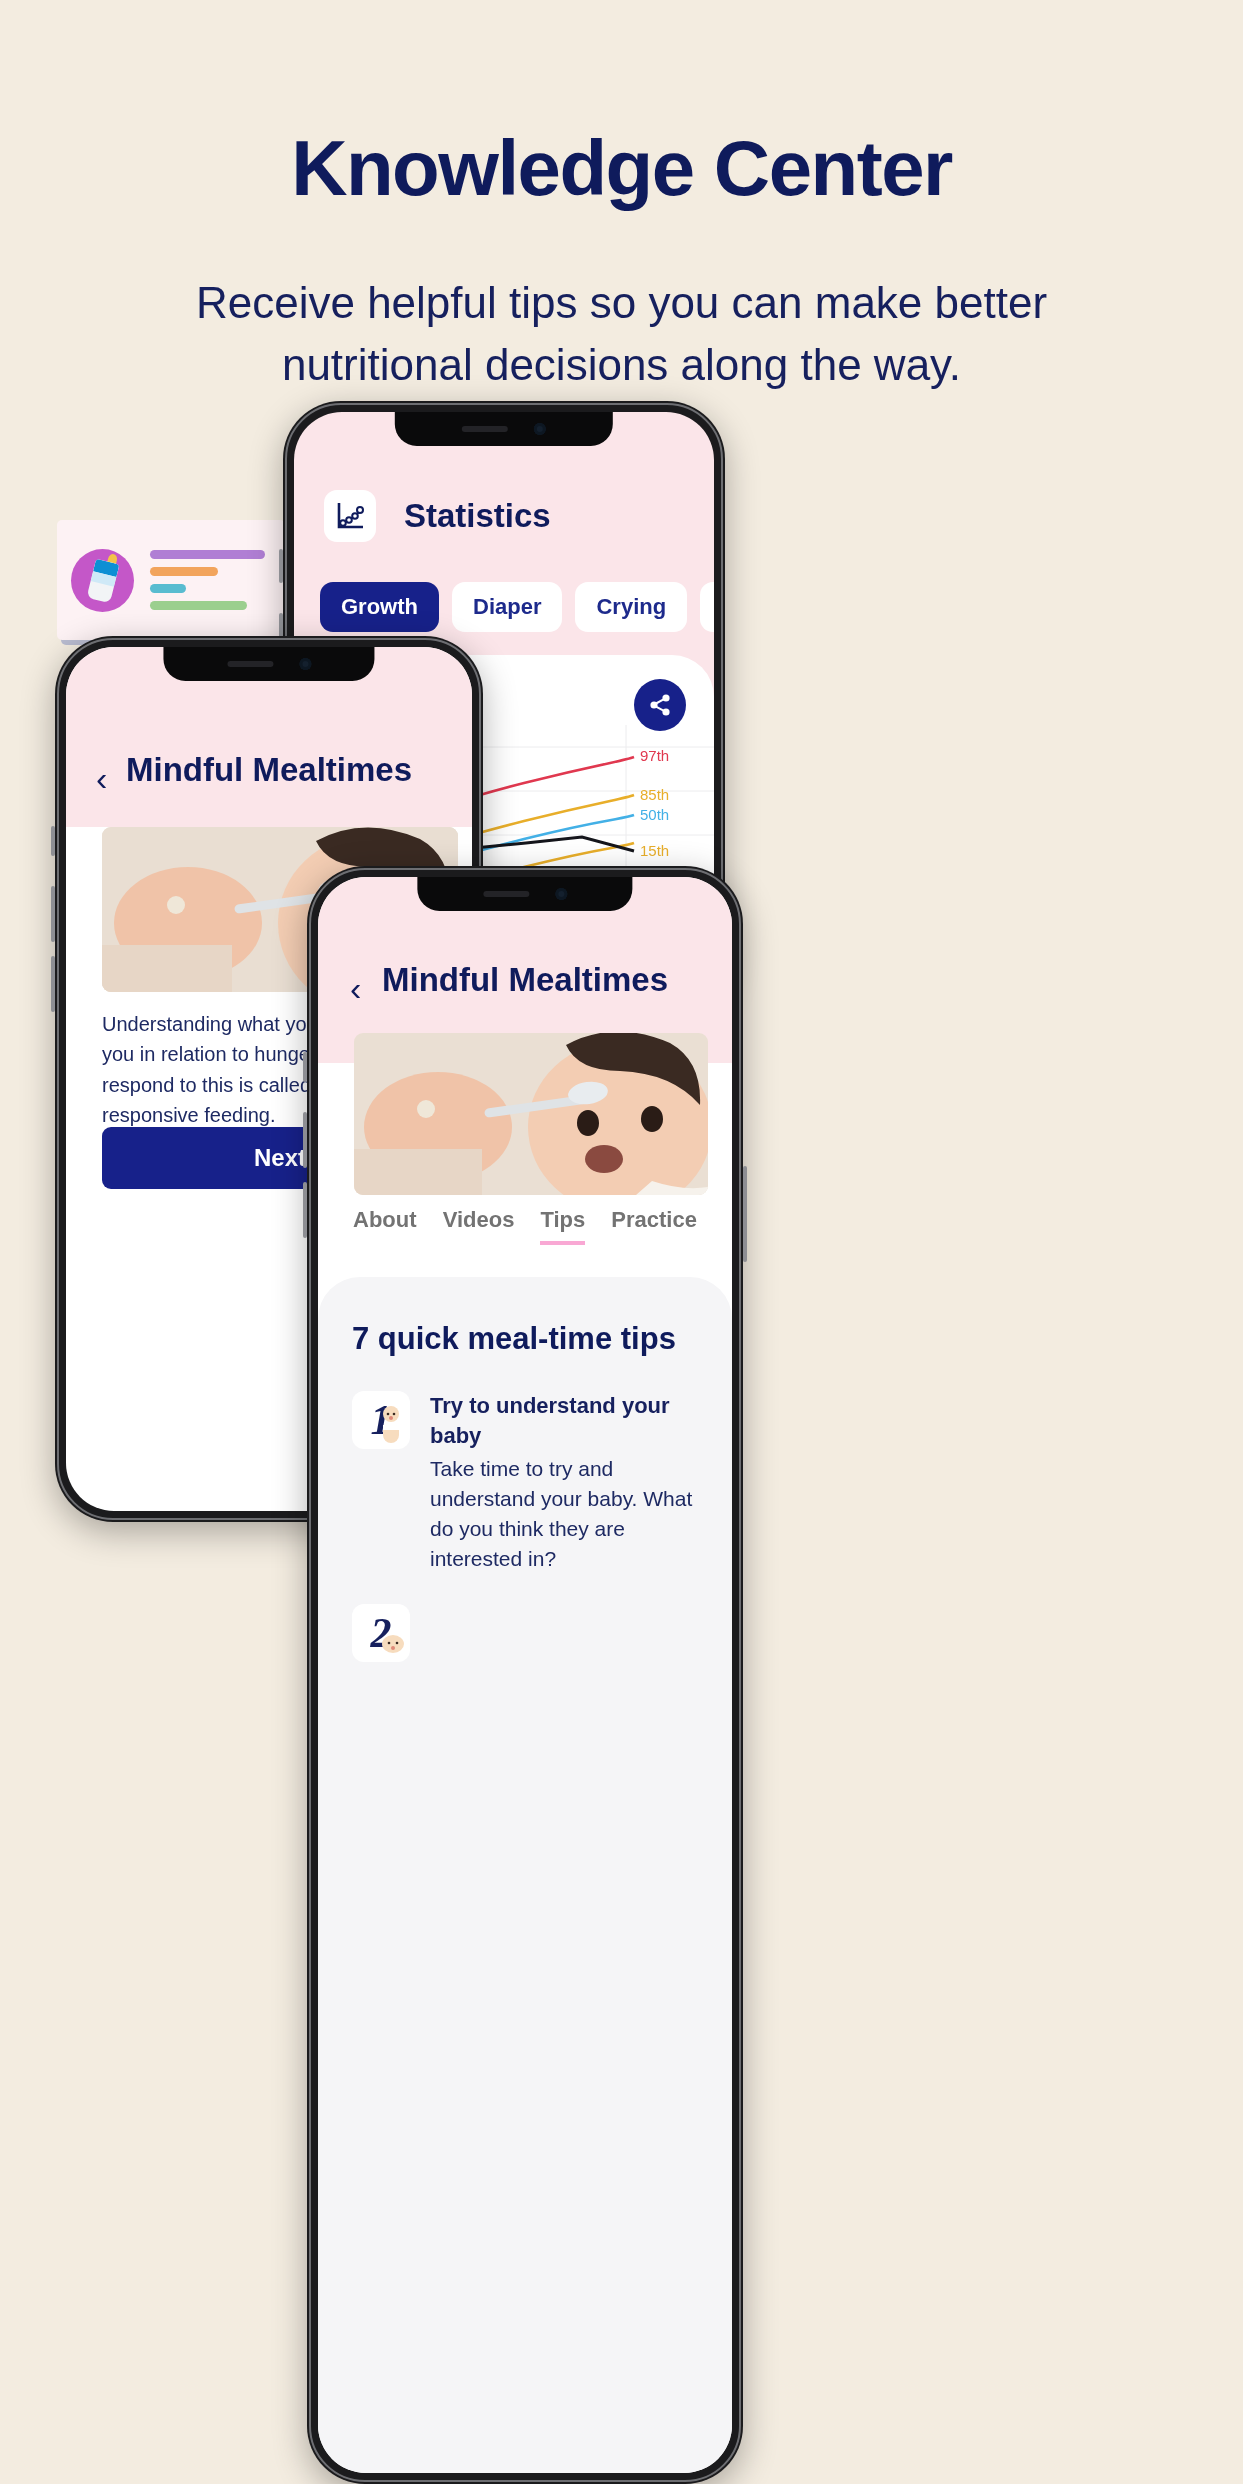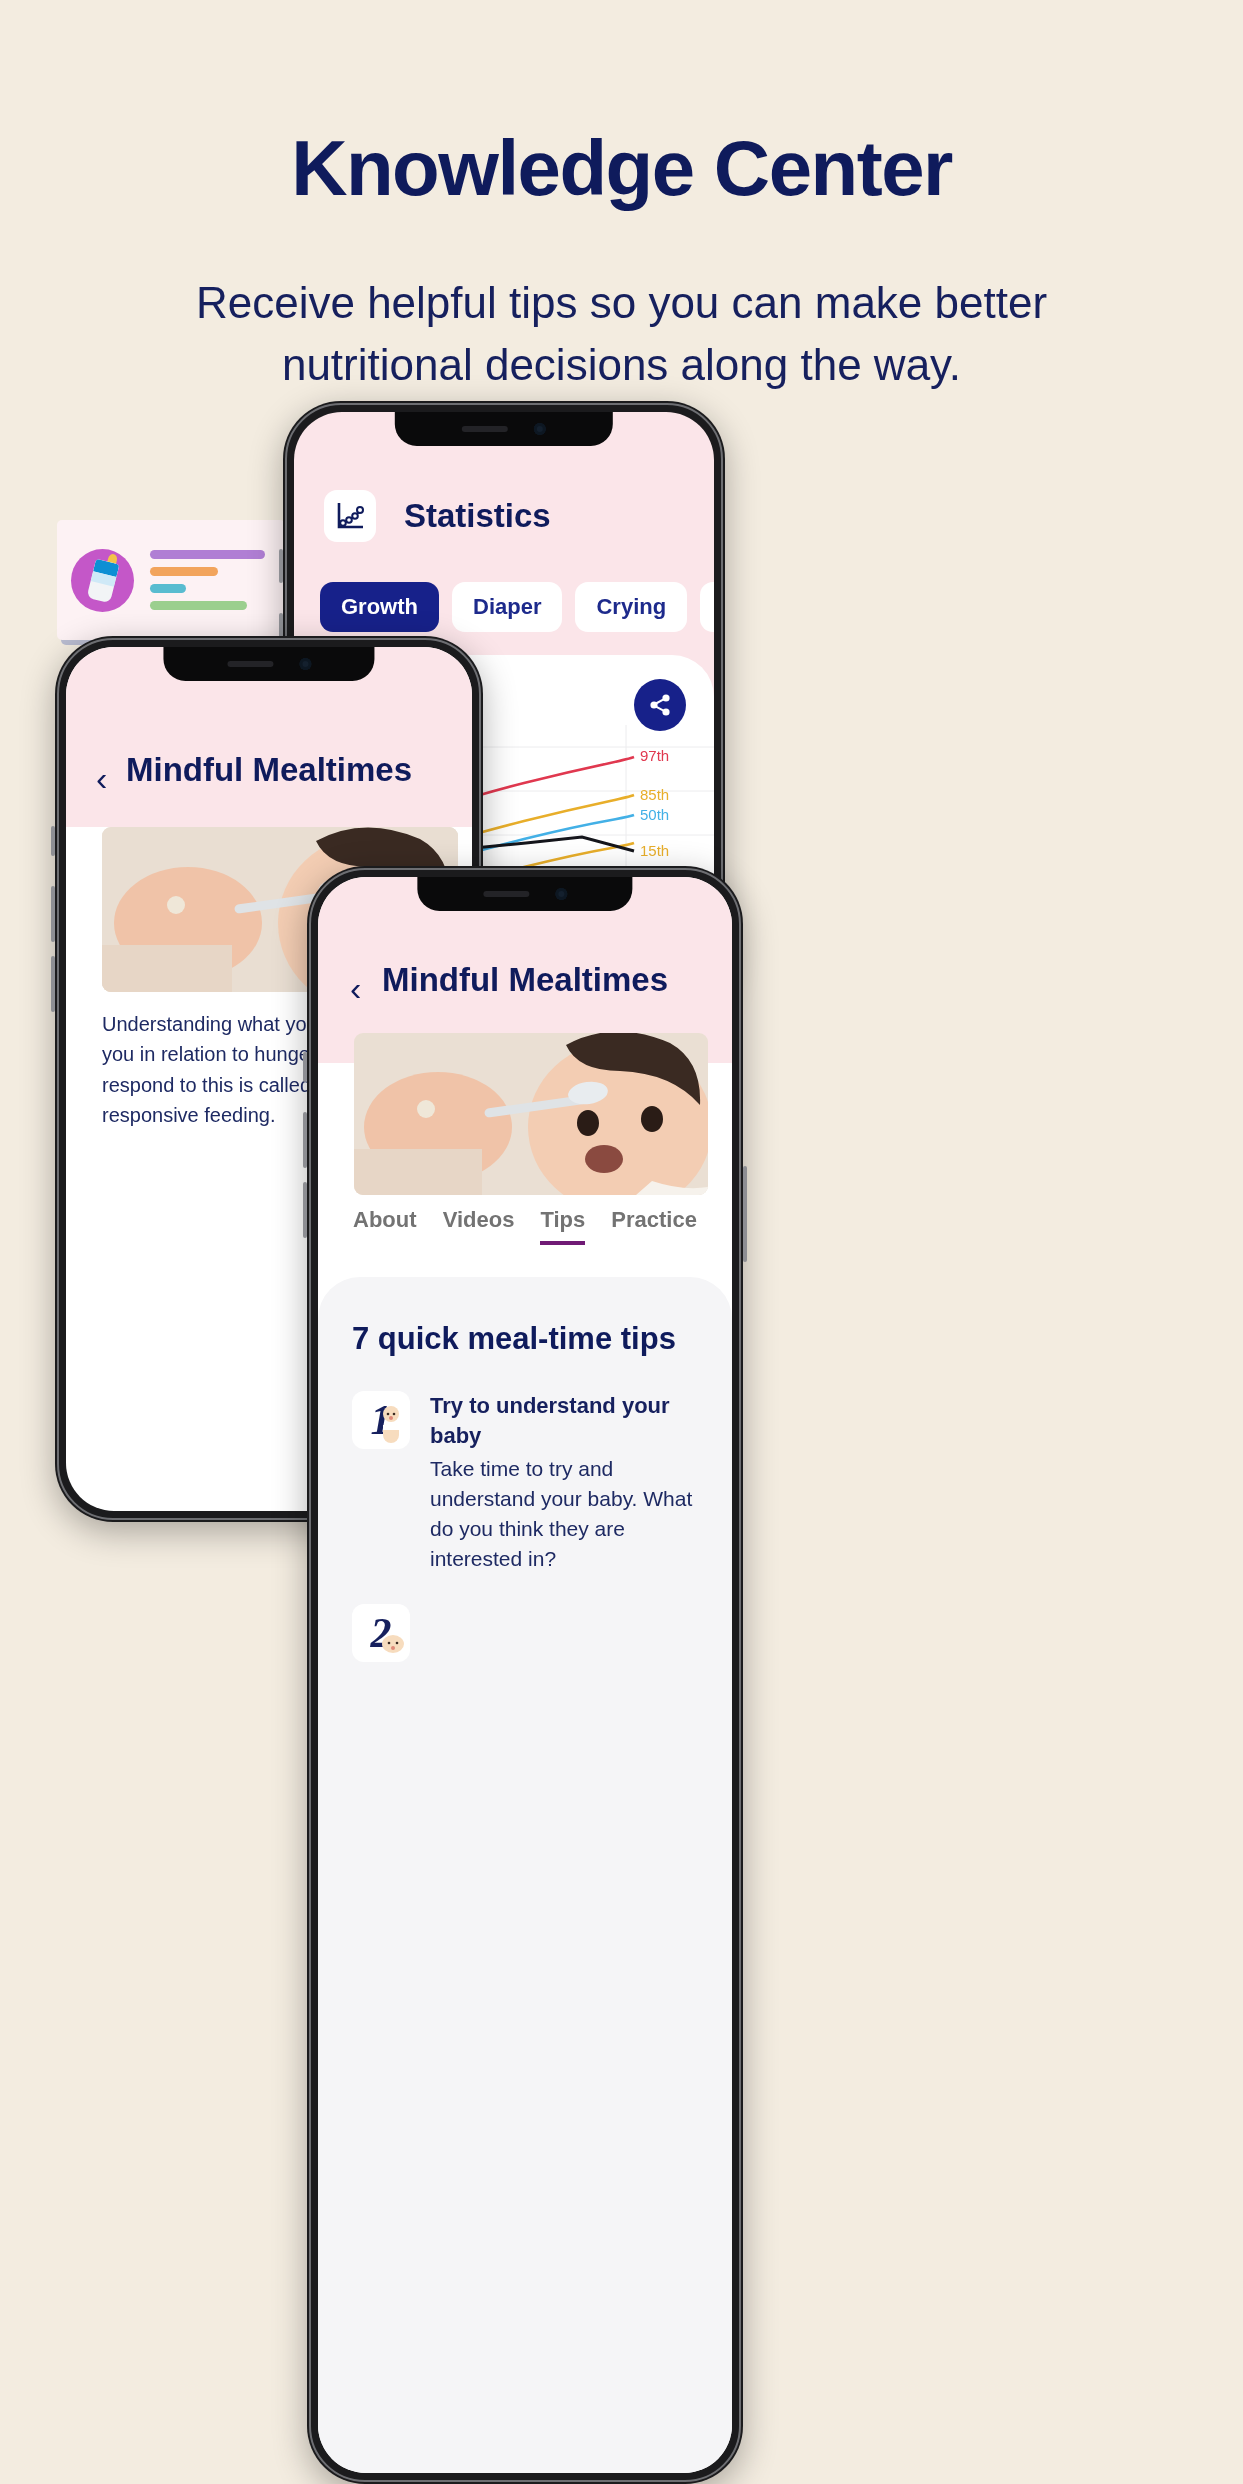--- a/index.html
+++ b/index.html
@@ -129,21 +129,21 @@
 
   
   #phone-front { left:307px; top:866px; width:436px; height:1618px; }
   #phone-front .phone-screen{ background:#fff; }
   .pf-header{position:absolute;top:0;left:0;width:100%;height:186px;background:#fbe5e9;}
   .pf-back{position:absolute;left:32px;top:92px;font-size:34px;color:#0f1b5c;font-weight:300;}
   .pf-title{position:absolute;top:84px;left:0;width:100%;text-align:center;font-size:33px;font-weight:bold;color:#0f1b5c;}
   .pf-photo{position:absolute;top:156px;left:36px;width:354px;height:162px;border-radius:9px;overflow:hidden;}
   .pf-tabs{position:absolute;top:330px;left:0;width:100%;display:flex;justify-content:space-around;padding:0 22px;}
   .pf-tab{font-size:22px;color:#737373;font-weight:700;padding-bottom:8px;}
-  .pf-tab.active{border-bottom:4px solid #701a75;}
+  .pf-tab.active{border-bottom:4px solid #f9a8d4;}
   .pf-sheet{position:absolute;top:400px;left:0;width:100%;bottom:0;background:#f5f5f7;border-radius:42px 42px 0 0;padding:44px 34px 0;}
   .pf-sheet-title{font-size:31px;font-weight:bold;color:#0f1b5c;margin-bottom:34px;}
   .tip-row{display:flex;gap:20px;margin-bottom:30px;}
   .tip-badge{width:58px;height:58px;border-radius:12px;background:#fff;flex:0 0 auto;position:relative;}
   .tip-num{position:absolute;left:0;top:0;width:100%;height:100%;display:flex;align-items:center;justify-content:center;
            font-size:42px;font-weight:bold;color:#16205e;font-family:"Liberation Serif",serif;font-style:italic;}
   .tip-text{flex:1;}
   .tip-title{font-size:22px;font-weight:bold;color:#16205e;line-height:1.35;}
   .tip-body{font-size:21px;color:#1e2a63;line-height:1.42;margin-top:4px;}
 
@@ -315,20 +315,24 @@
         <ellipse cx="252" cy="128" rx="19" ry="14" fill="#8a4a40"></ellipse>
         <path d="M300 150 Q330 160 356 156 L356 165 L284 165 Z" fill="#f6f2ec"></path>
         <ellipse cx="86" cy="96" rx="74" ry="56" fill="#f0c3a8"></ellipse>
         <rect x="132" y="78" width="110" height="9" rx="5" fill="#dfe3e6" transform="rotate(-8 132 78)"></rect>
         <ellipse cx="236" cy="62" rx="20" ry="11" fill="#e8ecef" transform="rotate(-8 236 62)"></ellipse>
         <circle cx="74" cy="78" r="9" fill="#efe7d8"></circle>
         <rect x="0" y="118" width="130" height="47" fill="#e7d6c6"></rect>
       </svg>
     </div>
     <div class="pl-body">Understanding what your baby is telling you in relation to hunger and what they respond to this is called mindful or responsive feeding.</div>
+    <div class="pl-next">
+      <span>Next</span>
+      <span class="pl-next-arrow">›</span>
+    </div>
   </div>
 </div>
 
 <div class="phone" id="phone-front">
   <div class="side-btn" style="right:-4px;top:300px;width:4px;height:96px;"></div>
   <div class="side-btn" style="left:-4px;top:186px;width:4px;height:30px;"></div>
   <div class="side-btn" style="left:-4px;top:246px;width:4px;height:56px;"></div>
   <div class="side-btn" style="left:-4px;top:316px;width:4px;height:56px;"></div>
   <div class="phone-screen">
     <div class="pf-header"></div>

